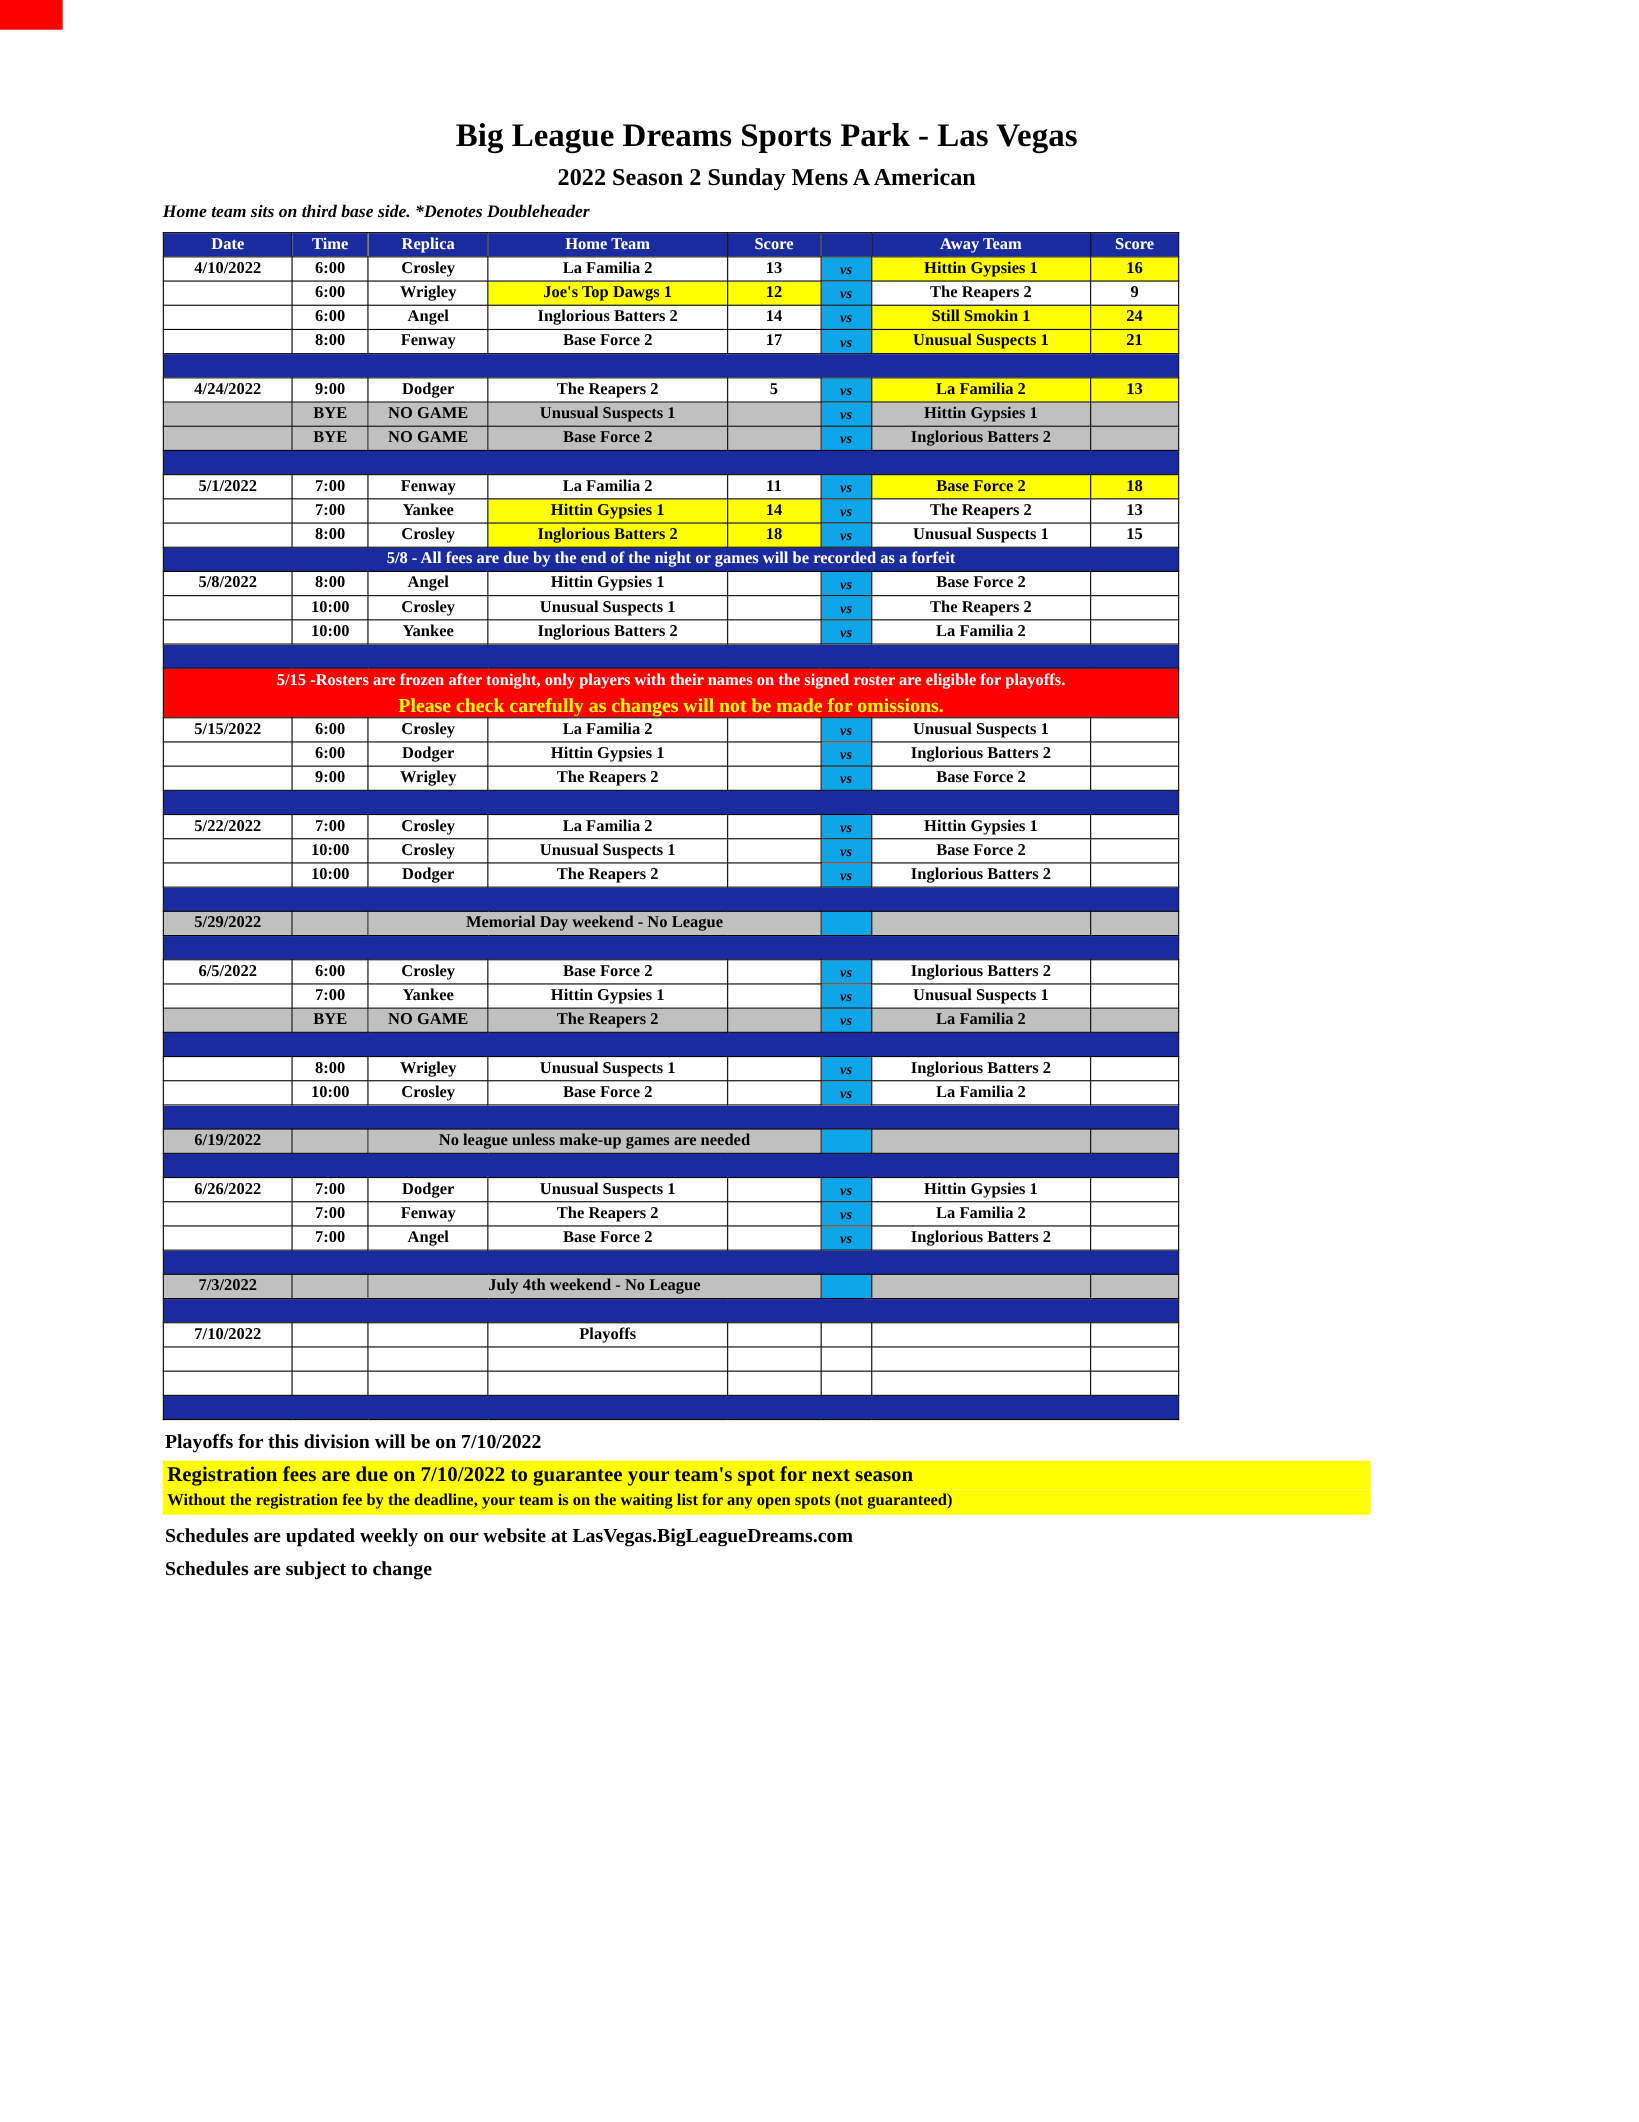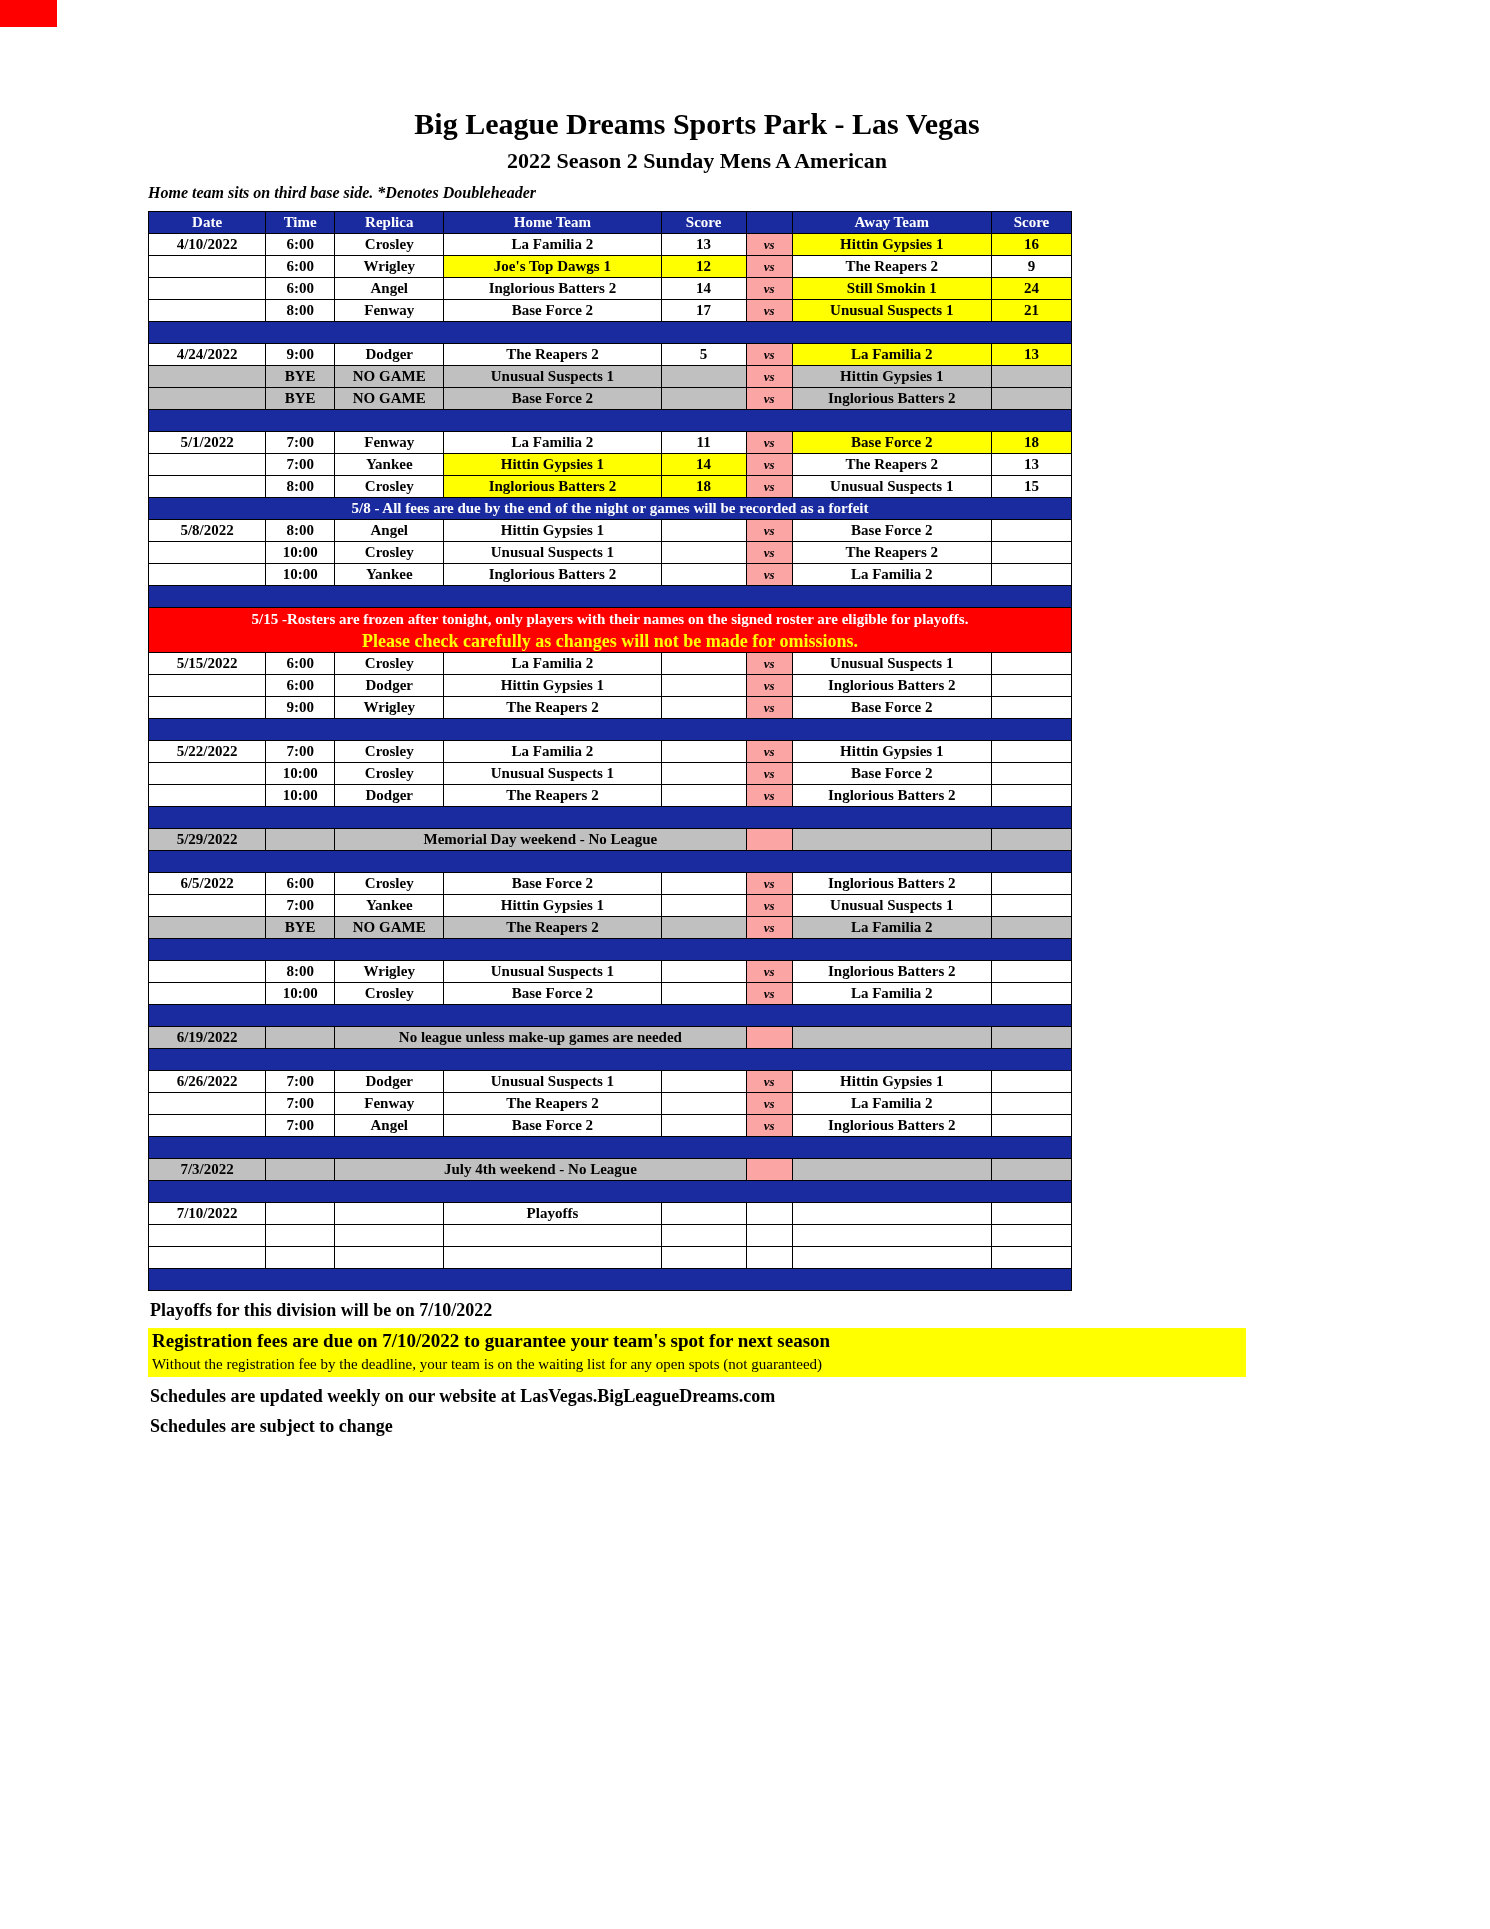--- a/index.html
+++ b/index.html
@@ -17,30 +17,30 @@
   table { border-collapse:collapse; width:924px; margin-top:8px; table-layout:fixed; }
   td, th {
     border:1px solid #000; height:22px; font-size:15px; font-weight:bold;
     text-align:center; padding:0 2px; overflow:hidden; white-space:nowrap;
     font-family:"Liberation Serif", serif;
   }
   thead th { background:var(--navy); color:#fff; }
   .row-navy td { background:var(--navy); }
   td.navy-banner-cell { color:#fff; font-size:15px; }
   .row-gray td { background:var(--gray); }
-  td.vs { background:#fca5a5; font-style:italic; font-size:13px; }
+  td.vs { background:#0ea5e9; font-style:italic; font-size:13px; }
   td.hl { background:var(--yellow); }
   .row-red td { background:var(--red); height:45px; padding:0; }
   .red-line1 { color:#ffffff; font-size:15px; line-height:22px; font-weight:bold; }
   .red-line2 { color:var(--yellow); font-size:18px; line-height:22px; font-weight:bold; }
 
   .footer { margin-top:9px; }
   .f-line1  { font-size:18px; font-weight:bold; margin:2px 0 7px 2px; }
   .f-yellow1{ background:var(--yellow); font-size:19px; font-weight:bold; padding:2px 0 2px 4px; }
-  .f-yellow2{ background:var(--yellow); font-size:15px; font-weight:normal; padding:2px 0 4px 4px; }
+  .f-yellow2{ background:var(--yellow); font-size:15px; font-weight:bold; padding:2px 0 4px 4px; }
   .f-line4  { font-size:18px; font-weight:bold; margin:9px 0 0 2px; }
   .f-line5  { font-size:18px; font-weight:bold; margin:9px 0 0 2px; }
 </style>
 </head>
 <body>
 
 <div class="corner-mark"></div>
 
 <div class="content">
   <div class="title">Big League Dreams Sports Park - Las Vegas</div>

